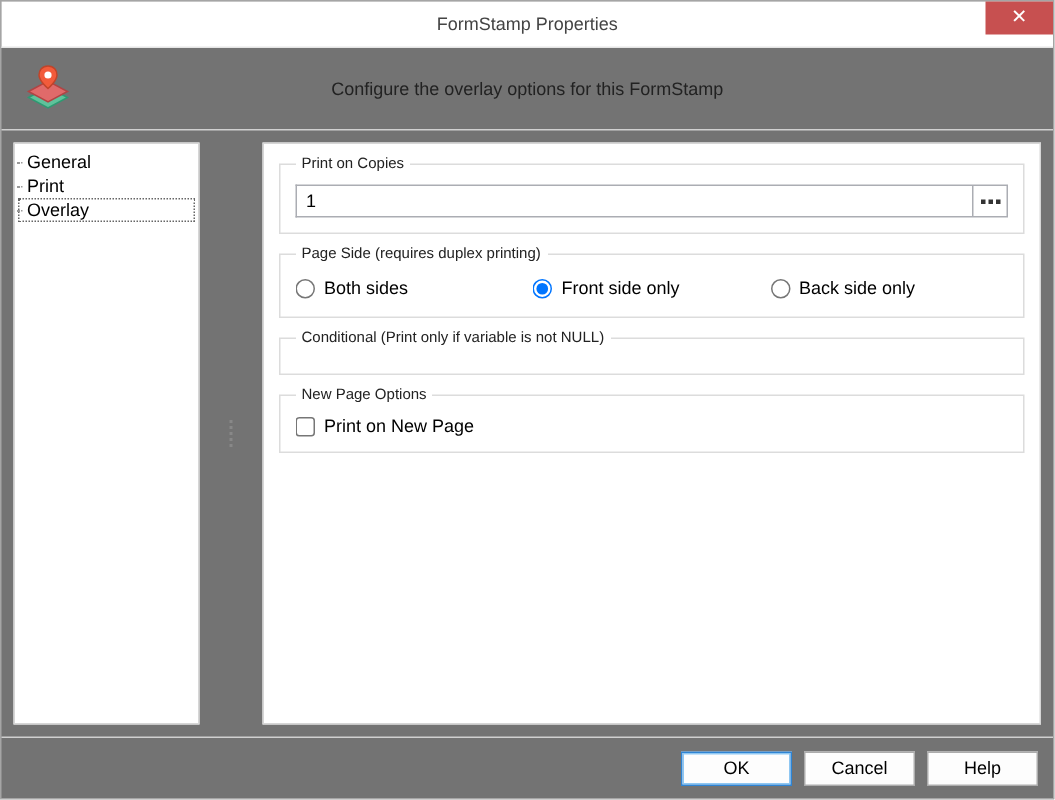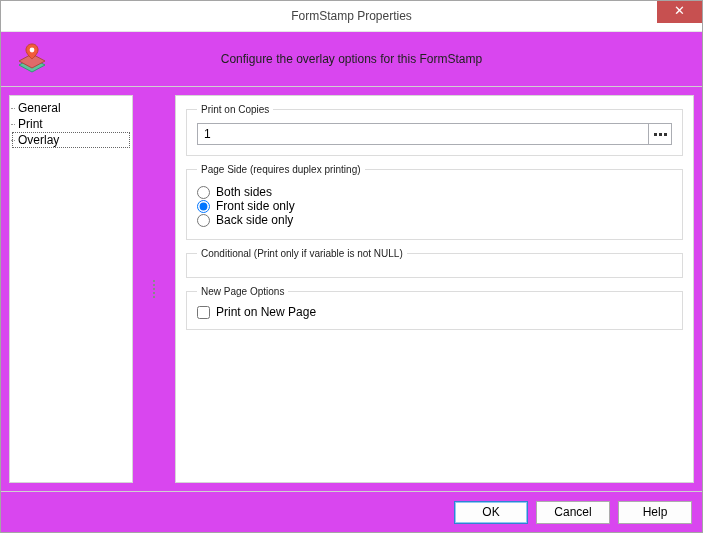--- a/index.html
+++ b/index.html
@@ -10,21 +10,21 @@
     background: #fff;
     color: #000;
   }
   .window {
     width: 703px;
     height: 533px;
     border: 1px solid #a5a5a5;
     box-sizing: border-box;
     display: flex;
     flex-direction: column;
-    background: #d946ef;
+    background: #737373;
   }
   .titlebar {
     height: 30px;
     background: #fff;
     display: flex;
     align-items: center;
     justify-content: center;
     position: relative;
     border-bottom: 1px solid #e5e5e5;
   }
@@ -155,21 +155,20 @@
     height: 3px;
     background: #333;
     margin: 0 1px;
     display: inline-block;
   }
 
   .radio-row {
     display: flex;
     gap: 0;
     padding: 2px 0;
-    flex-direction: column;
   }
   .radio-row label {
     flex: 1;
     display: flex;
     align-items: center;
     gap: 4px;
     cursor: pointer;
   }
   input[type=radio], input[type=checkbox] {
     margin: 0 2px 0 0;

